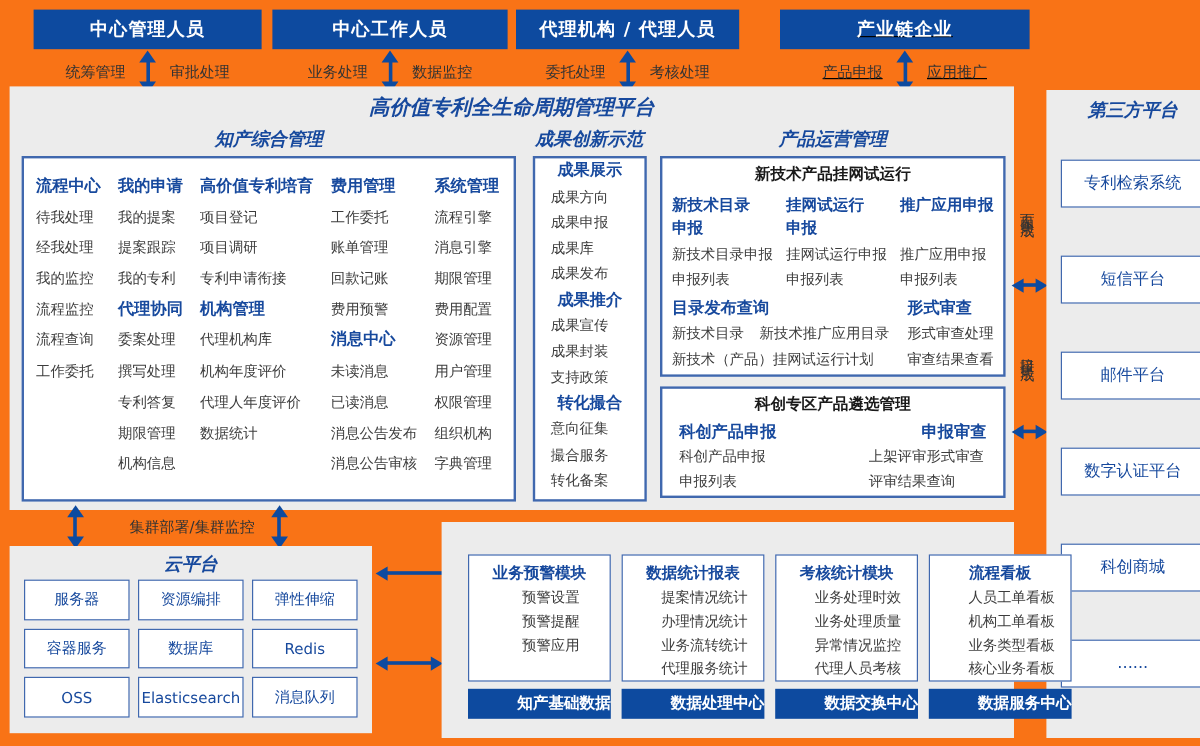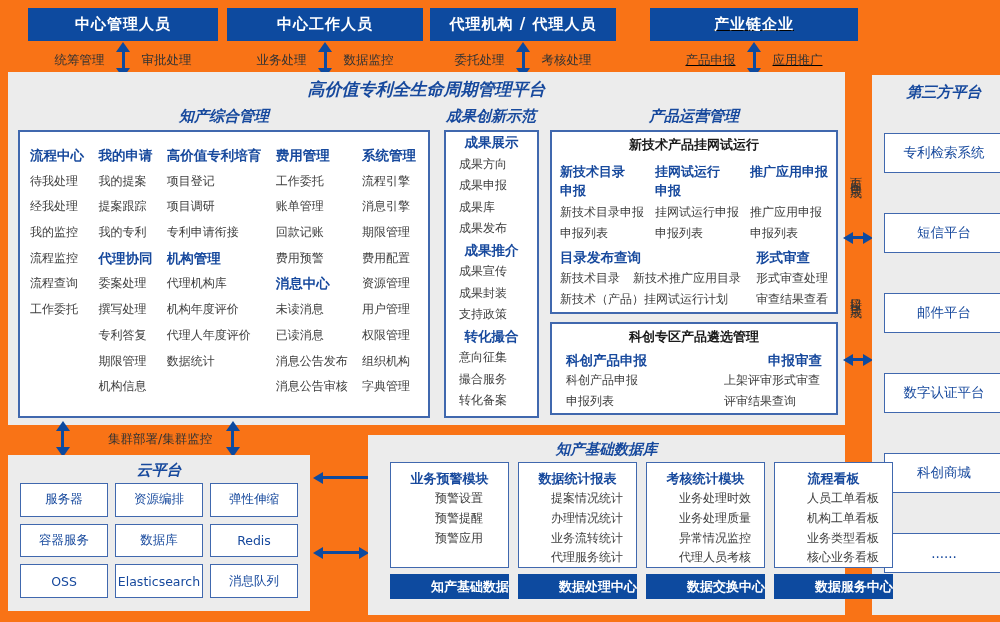--- a/index.html
+++ b/index.html
@@ -406,21 +406,20 @@
         <div class="cl-box">Elasticsearch</div>
 
         <div class="cl-box">消息队列</div>
       </div>
   </div>
 
   <div class="ha-left" style="left:322px;top:476px;width:48px;"></div>
   <div class="hd" style="left:322px;top:551px;width:38px;"></div>
 
   <div class="panel" style="left:368px;top:435px;width:477px;height:180px;">
-    <div class="panel-title" style="margin-top:5px;font-size:14.5px;">知产基础数据库</div>
     <div class="db-cols">
 
         <div class="db-col">
           <div class="db-box">
             <div class="db-h">业务预警模块</div>
             <div>
 
                 <div class="db-i">预警设置</div>
 
                 <div class="db-i">预警提醒</div>

